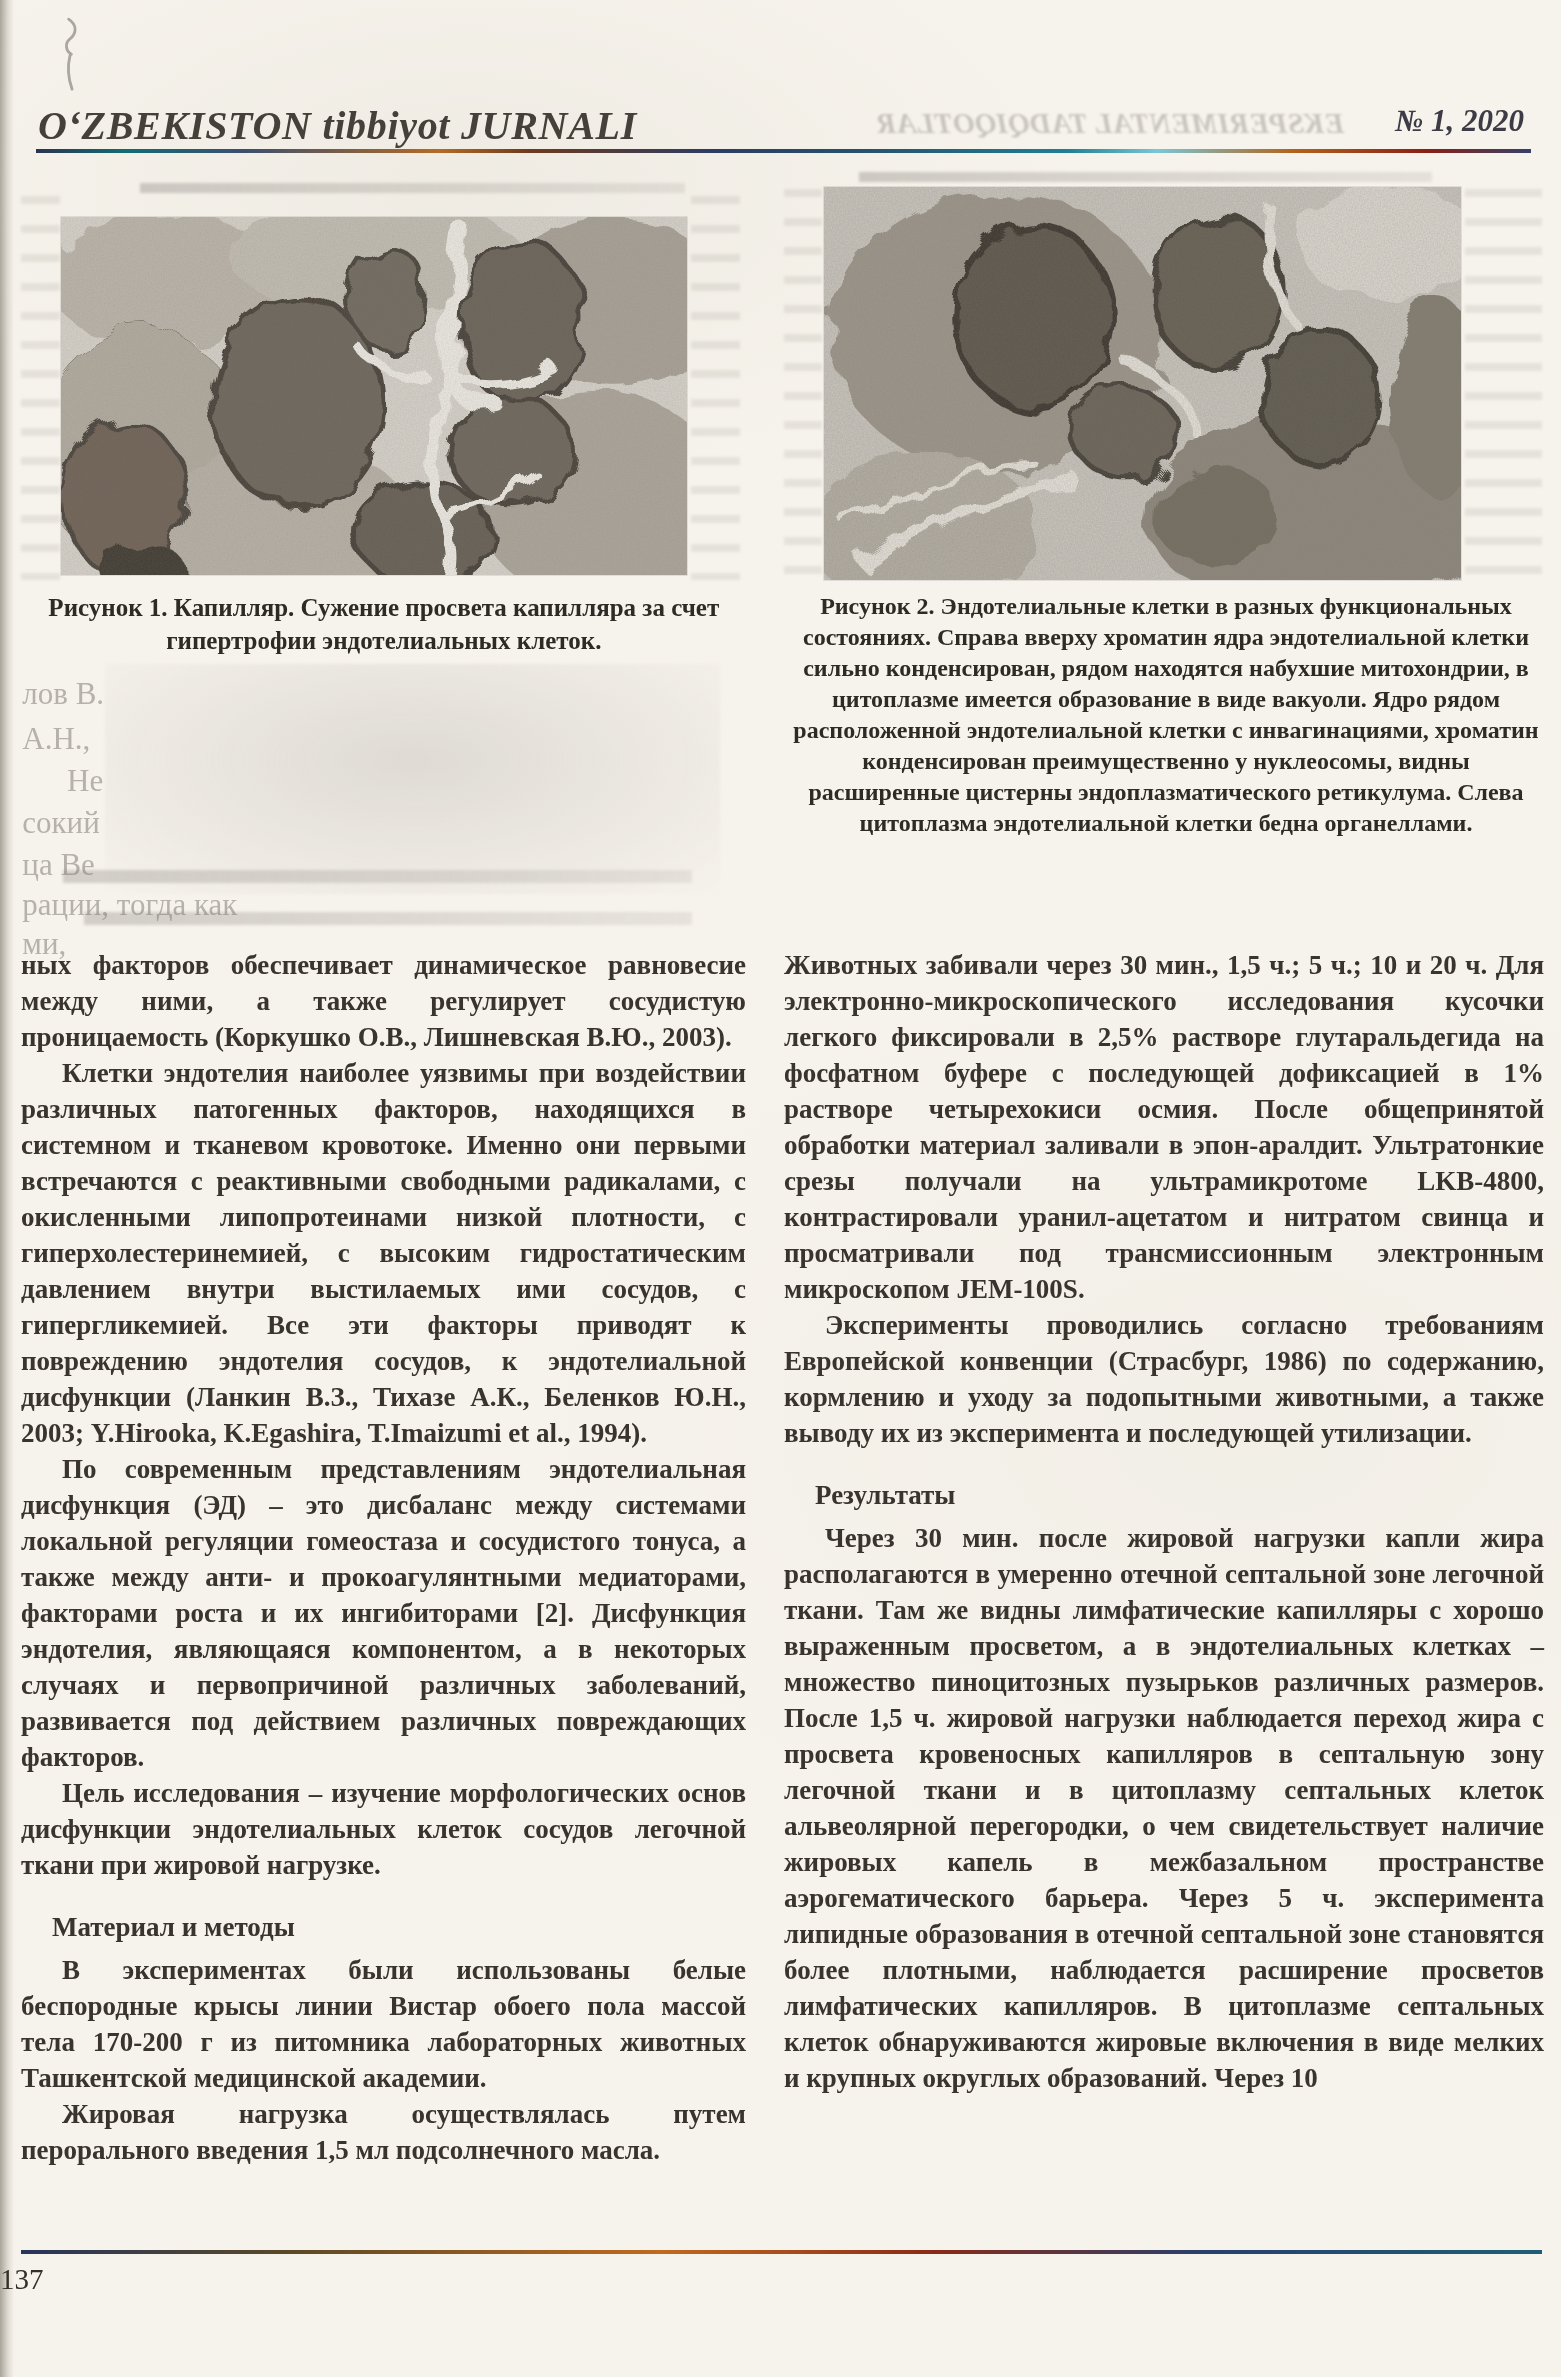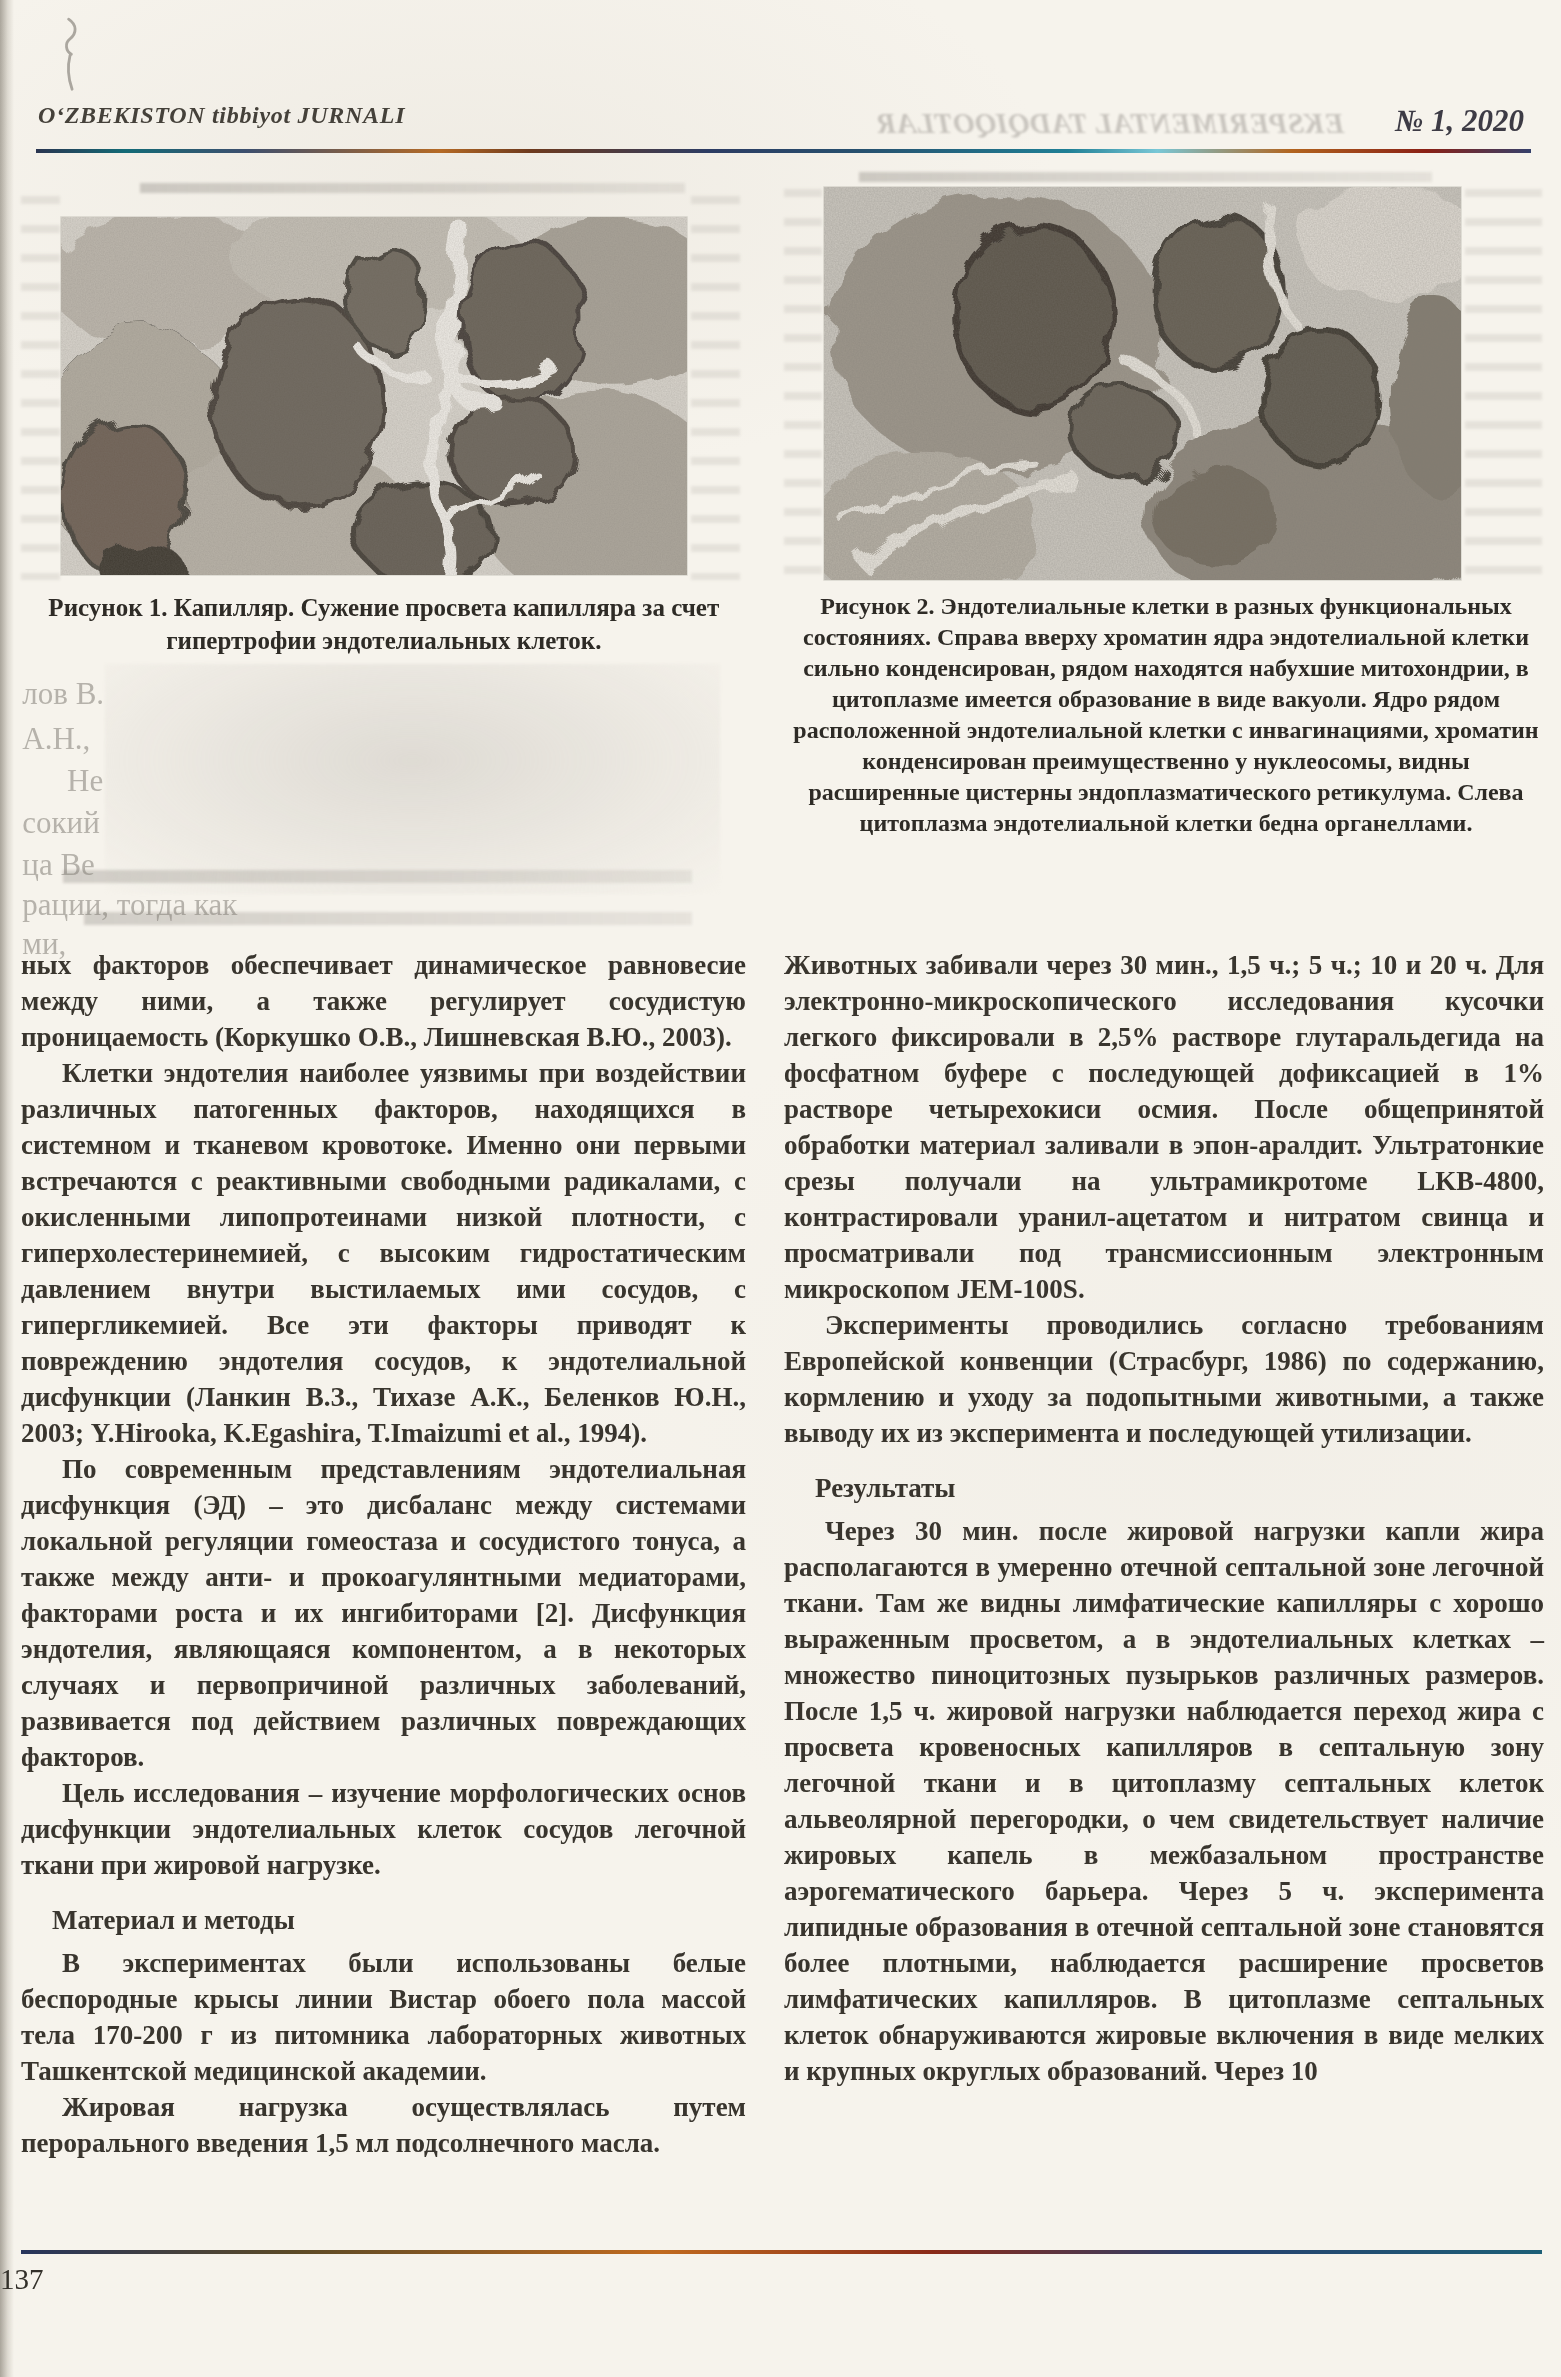--- a/index.html
+++ b/index.html
@@ -12,21 +12,21 @@
   
   .scan-edge-left{position:absolute;left:0;top:0;width:14px;height:2377px;
     background:linear-gradient(90deg,#aaa59b,#ddd9d0 55%,rgba(221,217,208,0));}
   .scan-wash{position:absolute;left:0;top:0;width:1562px;height:2377px;pointer-events:none;
     background:
       radial-gradient(838px 419px at 30% 8%, rgba(226,221,211,.35), rgba(226,221,211,0) 70%),
       radial-gradient(978px 629px at 80% 60%, rgba(230,226,217,.25), rgba(230,226,217,0) 75%);}
   .pencil-mark{position:absolute;left:49px;top:15.4px;opacity:.55;}
 
   
-  .journal-title{position:absolute;left:38px;top:102px;font-size:24px;font-weight:bold;
+  .journal-title{position:absolute;left:38px;top:102px;font-size:40px;font-weight:bold;
     font-style:italic;color:#45413a;letter-spacing:0.7px;white-space:nowrap;}
   .issue-label{position:absolute;right:38px;top:103px;font-size:31px;font-weight:bold;
     font-style:italic;color:#3d3b45;white-space:nowrap;}
   .bleed-title{position:absolute;left:803px;top:106px;width:615px;text-align:center;
     transform:scaleX(-1);font-size:30px;font-weight:bold;font-style:italic;
     color:rgba(128,124,118,.38);filter:blur(0.8px);white-space:nowrap;}
   .header-rule{position:absolute;left:36px;top:149px;width:1495px;height:4.2px;
     background:linear-gradient(90deg,#2a3550 0%,#136b77 6%,#3d4f6e 14%,#b56a25 27%,
       #6e3a1d 33%,#2c3c63 45%,#27506e 55%,#1f7f95 69%,#79c7d6 75%,#b2641e 84%,
       #8a2015 93%,#35406b 100%);}
@@ -52,21 +52,21 @@
       rgba(150,145,137,.22) 21px 29px);}
   .ghost-line{position:absolute;height:9.8px;filter:blur(1.7px);
     background:linear-gradient(90deg,rgba(130,125,118,.35),rgba(130,125,118,.15));}
 
   
   .bodycol{position:absolute;font-size:27px;line-height:36px;text-align:justify;color:#39352e;}
   .left-body{left:21px;top:947px;width:725px;}
   .right-body{left:784px;top:947px;width:760px;}
   .bodycol p{margin:0;font-weight:bold;}
   .bodycol p.indent{text-indent:41px;}
-  .bodycol p.heading{font-weight:bold;text-indent:31px;margin-top:19px;margin-bottom:7px;}
+  .bodycol p.heading{font-weight:bold;text-indent:31px;margin-top:26px;margin-bottom:7px;}
 
   
   .footer-rule{position:absolute;left:21px;top:2250px;width:1521px;height:3.5px;
     background:linear-gradient(90deg,#27355c 0%,#5c4a26 18%,#c06a1f 42%,#8a2a18 60%,
       #27406e 78%,#1d5f77 100%);}
   .page-number{position:absolute;left:0;top:2263px;width:1562px;
     font-size:29px;color:#33302a;}
 </style>
 </head>
 <body>

